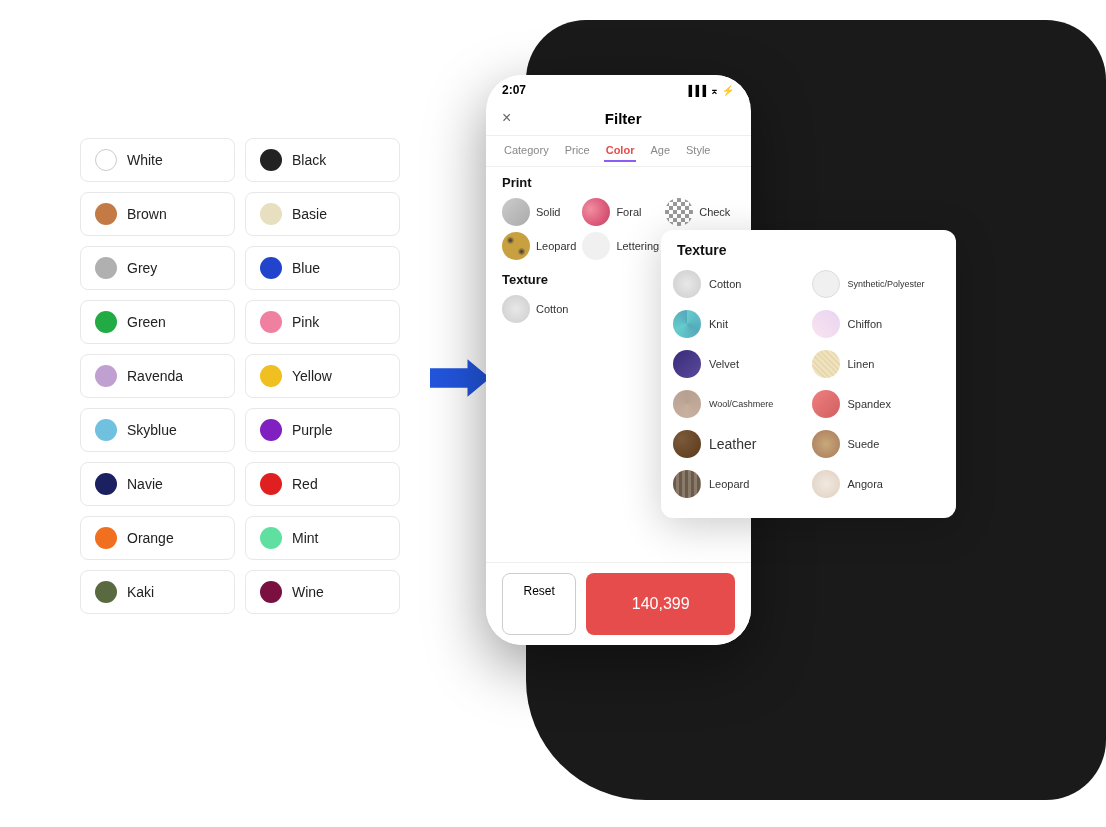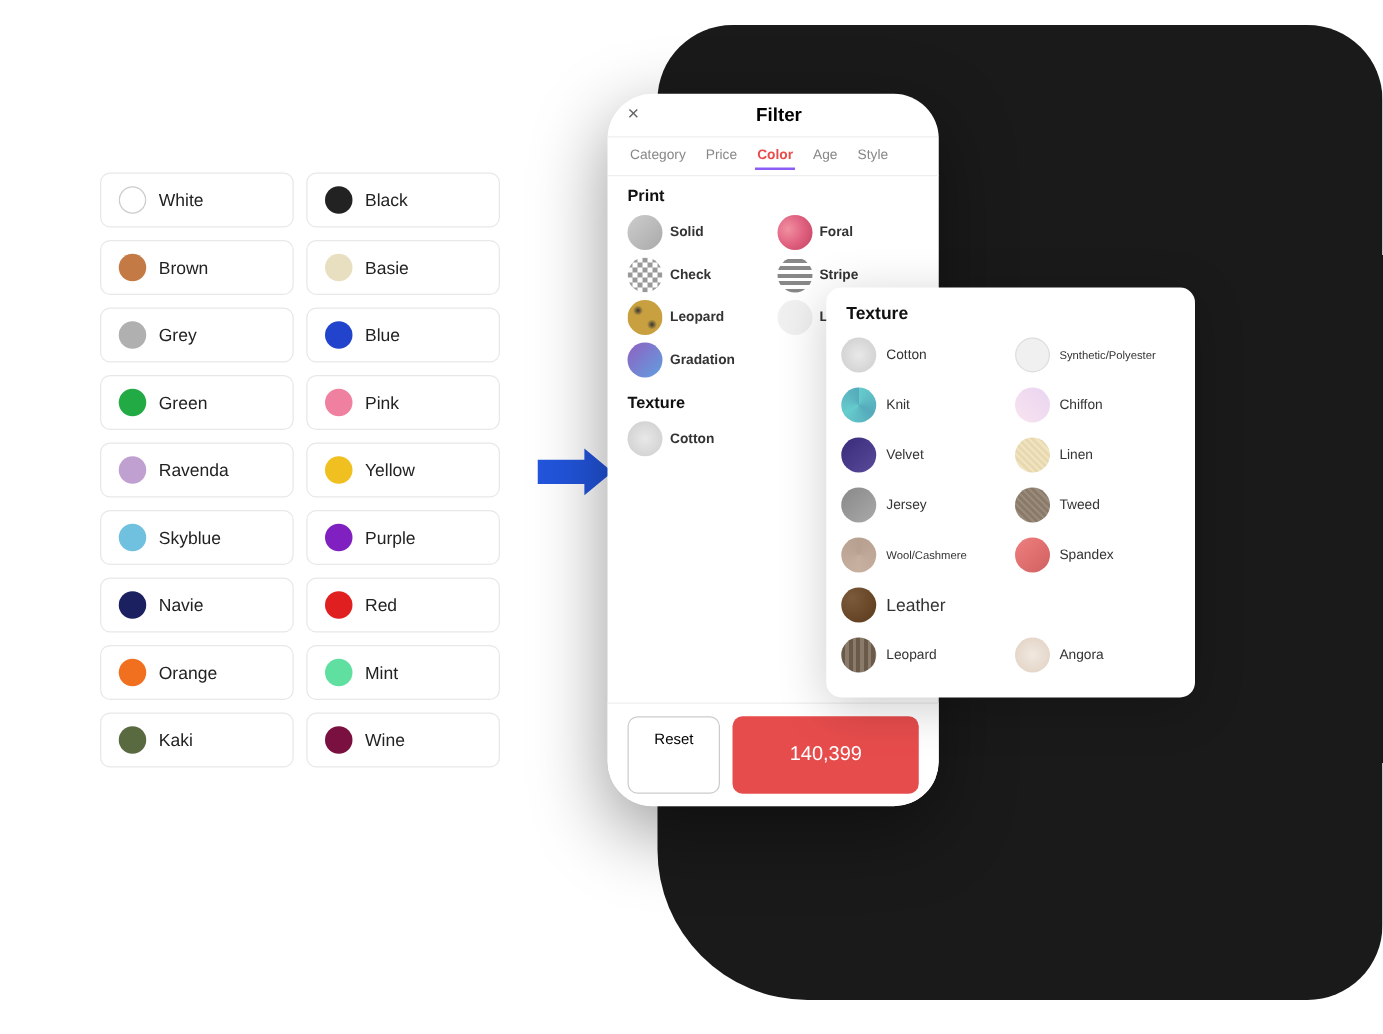--- a/index.html
+++ b/index.html
@@ -189,24 +189,23 @@
 
     .phone-section-title {
       font-size: 13px;
       font-weight: 700;
       padding: 8px 16px 4px;
       color: #111;
     }
 
     .phone-grid {
       display: grid;
-      grid-template-columns: 1fr 1fr;
+      grid-template-columns: 1fr 1fr 1fr 1fr;
       gap: 6px;
       padding: 4px 16px;
-      font-weight: bold;
     }
 
     .phone-grid-item {
       display: flex;
       align-items: center;
       gap: 6px;
       font-size: 11px;
       color: #333;
     }
 
@@ -418,20 +417,28 @@
   <svg class="arrow" viewBox="0 0 80 50" xmlns="http://www.w3.org/2000/svg">
     <polygon points="0,12 50,12 50,0 80,25 50,50 50,38 0,38" fill="#2255dd"></polygon>
   </svg>
 </div>
 
 <div class="phone-area">
 
   <div class="phone-bg"></div>
 
   <div class="phone-device">
+    <div class="phone-status-bar">
+      <span class="phone-time">2:07</span>
+      <div class="status-icons">
+        <span style="font-size:10px;">▐▐▐</span>
+        <span style="font-size:10px;">⌅</span>
+        <span style="font-size:10px;">⚡</span>
+      </div>
+    </div>
 
     <div class="phone-filter-header">
       <span class="phone-close">×</span>
       <span class="phone-filter-title">Filter</span>
     </div>
 
     <div class="phone-tabs" id="phone-tabs">
         <div class="phone-tab">Category</div>
         <div class="phone-tab">Price</div>
         <div class="phone-tab active">Color</div>
@@ -513,43 +520,37 @@
             <div class="texture-icon ti-velvet"></div>
             <span style="font-size: 11px;">Velvet</span>
           </div>
           <div class="texture-item">
             <div class="texture-icon ti-linen"></div>
             <span style="font-size: 11px;">Linen</span>
           </div>
         </div>
         <div class="texture-row">
           <div class="texture-item">
-            <div class="texture-icon ti-jersey"></div>
-            <span style="font-size: 11px;">Jersey</span>
-          </div>
-          <div class="texture-item">
-            <div class="texture-icon ti-tweed"></div>
-            <span style="font-size: 11px;">Tweed</span>
-          </div>
-        </div>
-        <div class="texture-row">
-          <div class="texture-item">
             <div class="texture-icon ti-woolcash"></div>
             <span style="font-size: 9px;">Wool/Cashmere</span>
           </div>
           <div class="texture-item">
             <div class="texture-icon ti-spandex"></div>
             <span style="font-size: 11px;">Spandex</span>
           </div>
         </div>
         <div class="texture-row">
           <div class="texture-item">
             <div class="texture-icon ti-leather"></div>
             <span style="font-size: 14px;">Leather</span>
           </div>
+          <div class="texture-item">
+            <div class="texture-icon ti-suede"></div>
+            <span style="font-size: 11px;">Suede</span>
+          </div>
         </div>
         <div class="texture-row">
           <div class="texture-item">
             <div class="texture-icon ti-corduroy"></div>
             <span style="font-size: 11px;">Leopard</span>
           </div>
           <div class="texture-item">
             <div class="texture-icon ti-angora"></div>
             <span style="font-size: 11px;">Angora</span>
           </div>

